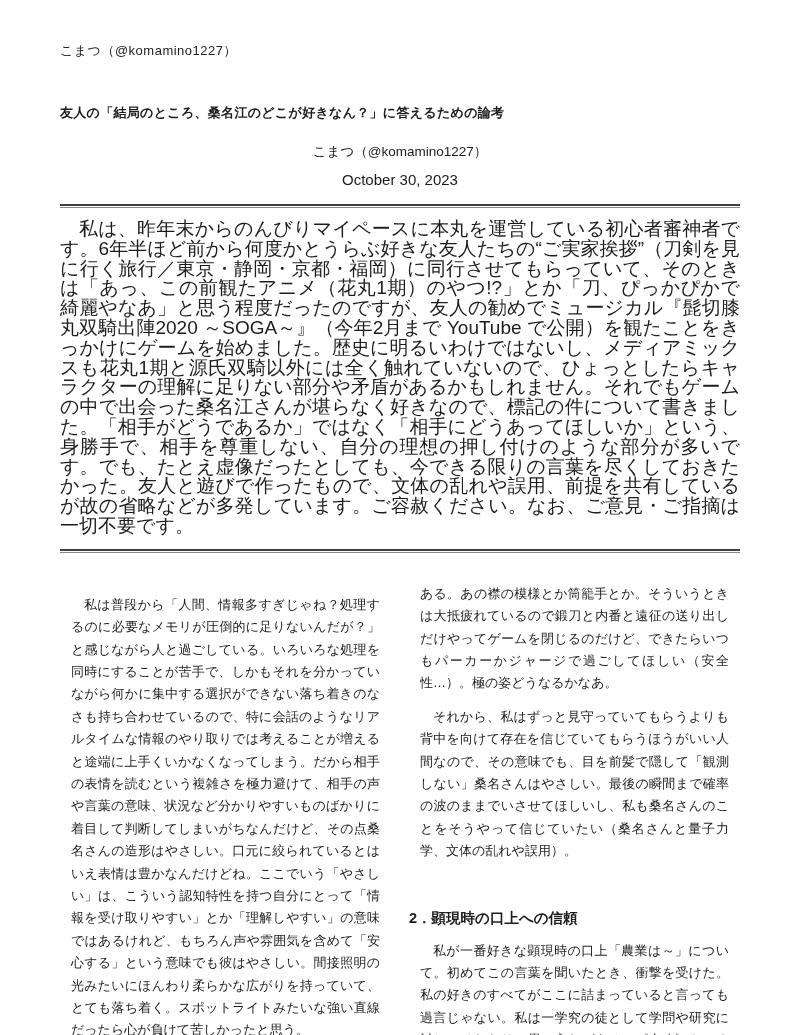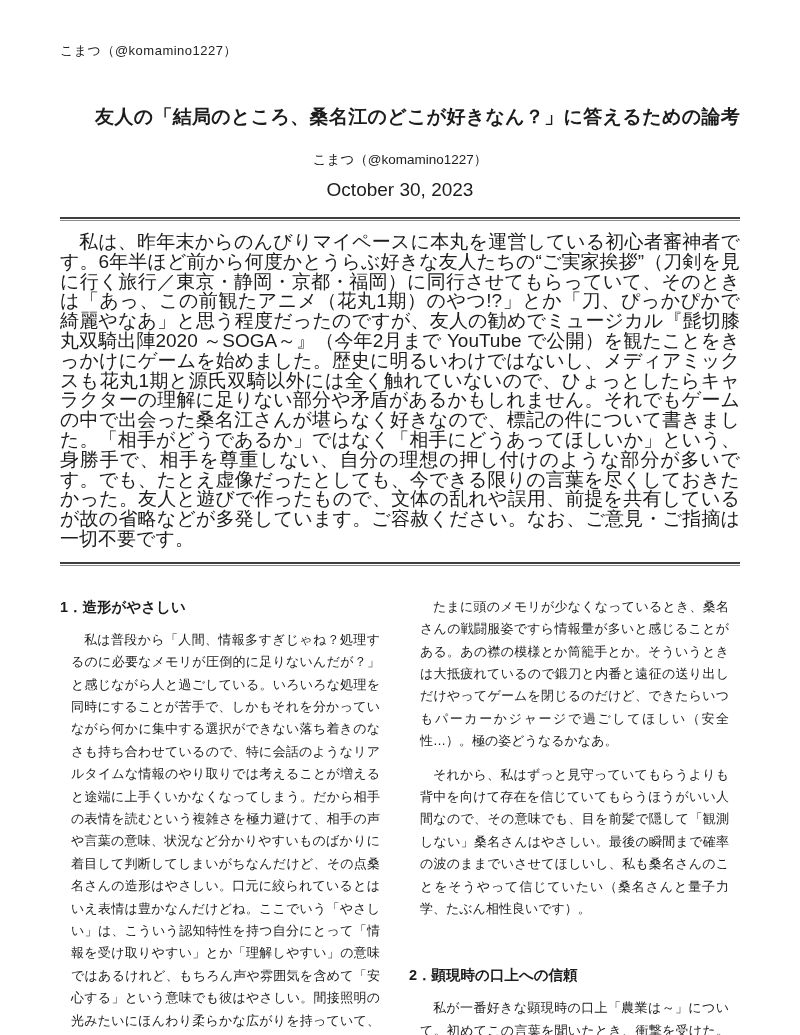--- a/index.html
+++ b/index.html
@@ -12,34 +12,34 @@
     font-family: "Liberation Sans", "DejaVu Sans", sans-serif;
     padding: 42px 60px 0 60px;
     overflow: hidden;
   }
   .doc-header {
     font-size: 13px;
     letter-spacing: 0.5px;
     color: #222;
   }
   .title {
-    text-align: right;
-    font-size: 19px;
+    text-align: left;
+    font-size: 13px;
     font-weight: bold;
     margin: 44px 0 0 0;
     letter-spacing: 0.3px;
   }
   .byline {
     text-align: center;
     font-size: 13.5px;
     margin-top: 21px;
   }
   .date {
     text-align: center;
-    font-size: 19px;
+    font-size: 15px;
     margin-top: 10px;
   }
   hr.rule {
     border: none;
     height: 1px;
     border-top: 2px solid #3f3f3f;
     border-bottom: 1px solid #8a8a8a;
     background: transparent;
     margin: 16px 0 0 0;
   }
@@ -93,21 +93,20 @@
 
   <div class="date">October 30, 2023</div>
 
   <hr class="rule">
 
   <p class="intro">私は、昨年末からのんびりマイペースに本丸を運営している初心者審神者です。6年半ほど前から何度かとうらぶ好きな友人たちの“ご実家挨拶”（刀剣を見に行く旅行／東京・静岡・京都・福岡）に同行させてもらっていて、そのときは「あっ、この前観たアニメ（花丸1期）のやつ!?」とか「刀、ぴっかぴかで綺麗やなあ」と思う程度だったのですが、友人の勧めでミュージカル『髭切膝丸双騎出陣2020 ～SOGA～』（今年2月まで YouTube で公開）を観たことをきっかけにゲームを始めました。歴史に明るいわけではないし、メディアミックスも花丸1期と源氏双騎以外には全く触れていないので、ひょっとしたらキャラクターの理解に足りない部分や矛盾があるかもしれません。それでもゲームの中で出会った桑名江さんが堪らなく好きなので、標記の件について書きました。「相手がどうであるか」ではなく「相手にどうあってほしいか」という、身勝手で、相手を尊重しない、自分の理想の押し付けのような部分が多いです。でも、たとえ虚像だったとしても、今できる限りの言葉を尽くしておきたかった。友人と遊びで作ったもので、文体の乱れや誤用、前提を共有しているが故の省略などが多発しています。ご容赦ください。なお、ご意見・ご指摘は一切不要です。</p>
 
   <hr class="rule rule-bottom">
 
   <div class="columns">
-    <h2>1．造形がやさしい</h2>
     <p>私は普段から「人間、情報多すぎじゃね？処理するのに必要なメモリが圧倒的に足りないんだが？」と感じながら人と過ごしている。いろいろな処理を同時にすることが苦手で、しかもそれを分かっていながら何かに集中する選択ができない落ち着きのなさも持ち合わせているので、特に会話のようなリアルタイムな情報のやり取りでは考えることが増えると途端に上手くいかなくなってしまう。だから相手の表情を読むという複雑さを極力避けて、相手の声や言葉の意味、状況など分かりやすいものばかりに着目して判断してしまいがちなんだけど、その点桑名さんの造形はやさしい。口元に絞られているとはいえ表情は豊かなんだけどね。ここでいう「やさしい」は、こういう認知特性を持つ自分にとって「情報を受け取りやすい」とか「理解しやすい」の意味ではあるけれど、もちろん声や雰囲気を含めて「安心する」という意味でも彼はやさしい。間接照明の光みたいにほんわり柔らかな広がりを持っていて、とても落ち着く。スポットライトみたいな強い直線だったら心が負けて苦しかったと思う。</p>
     <p>たまに頭のメモリが少なくなっているとき、桑名さんの戦闘服姿ですら情報量が多いと感じることがある。あの襟の模様とか筒籠手とか。そういうときは大抵疲れているので鍛刀と内番と遠征の送り出しだけやってゲームを閉じるのだけど、できたらいつもパーカーかジャージで過ごしてほしい（安全性…）。極の姿どうなるかなあ。</p>
-    <p>それから、私はずっと見守っていてもらうよりも背中を向けて存在を信じていてもらうほうがいい人間なので、その意味でも、目を前髪で隠して「観測しない」桑名さんはやさしい。最後の瞬間まで確率の波のままでいさせてほしいし、私も桑名さんのことをそうやって信じていたい（桑名さんと量子力学、たぶん相性良いです）。</p>
+    <p>それから、私はずっと見守っていてもらうよりも背中を向けて存在を信じていてもらうほうがいい人間なので、その意味でも、目を前髪で隠して「観測しない」桑名さんはやさしい。最後の瞬間まで確率の波のままでいさせてほしいし、私も桑名さんのことをそうやって信じていたい（桑名さんと量子力学、文体の乱れや誤用）。</p>
     <h2 class="h2-second">2．顕現時の口上への信頼</h2>
     <p>私が一番好きな顕現時の口上「農業は～」について。初めてこの言葉を聞いたとき、衝撃を受けた。私の好きのすべてがここに詰まっていると言っても過言じゃない。私は一学究の徒として学問や研究に対してそれなりに思い入れがある。《中略》もちろん今も研究が楽しくて続けているのだけど、たまにしんどくなって立ち止まってしまうことがあって、ちょうど桑名さんが来てくれたのがそんな夜だった。開口一番に学問を大切にしているのだと伝えてくれて、迷子を見つけてもらったみたいにほっとした。揺るぎない言葉にまた歩き始める勇気をもらった。本当に嬉しかった。《後略》</p>
   </div>
 
 </div>
 
 </body></html>

